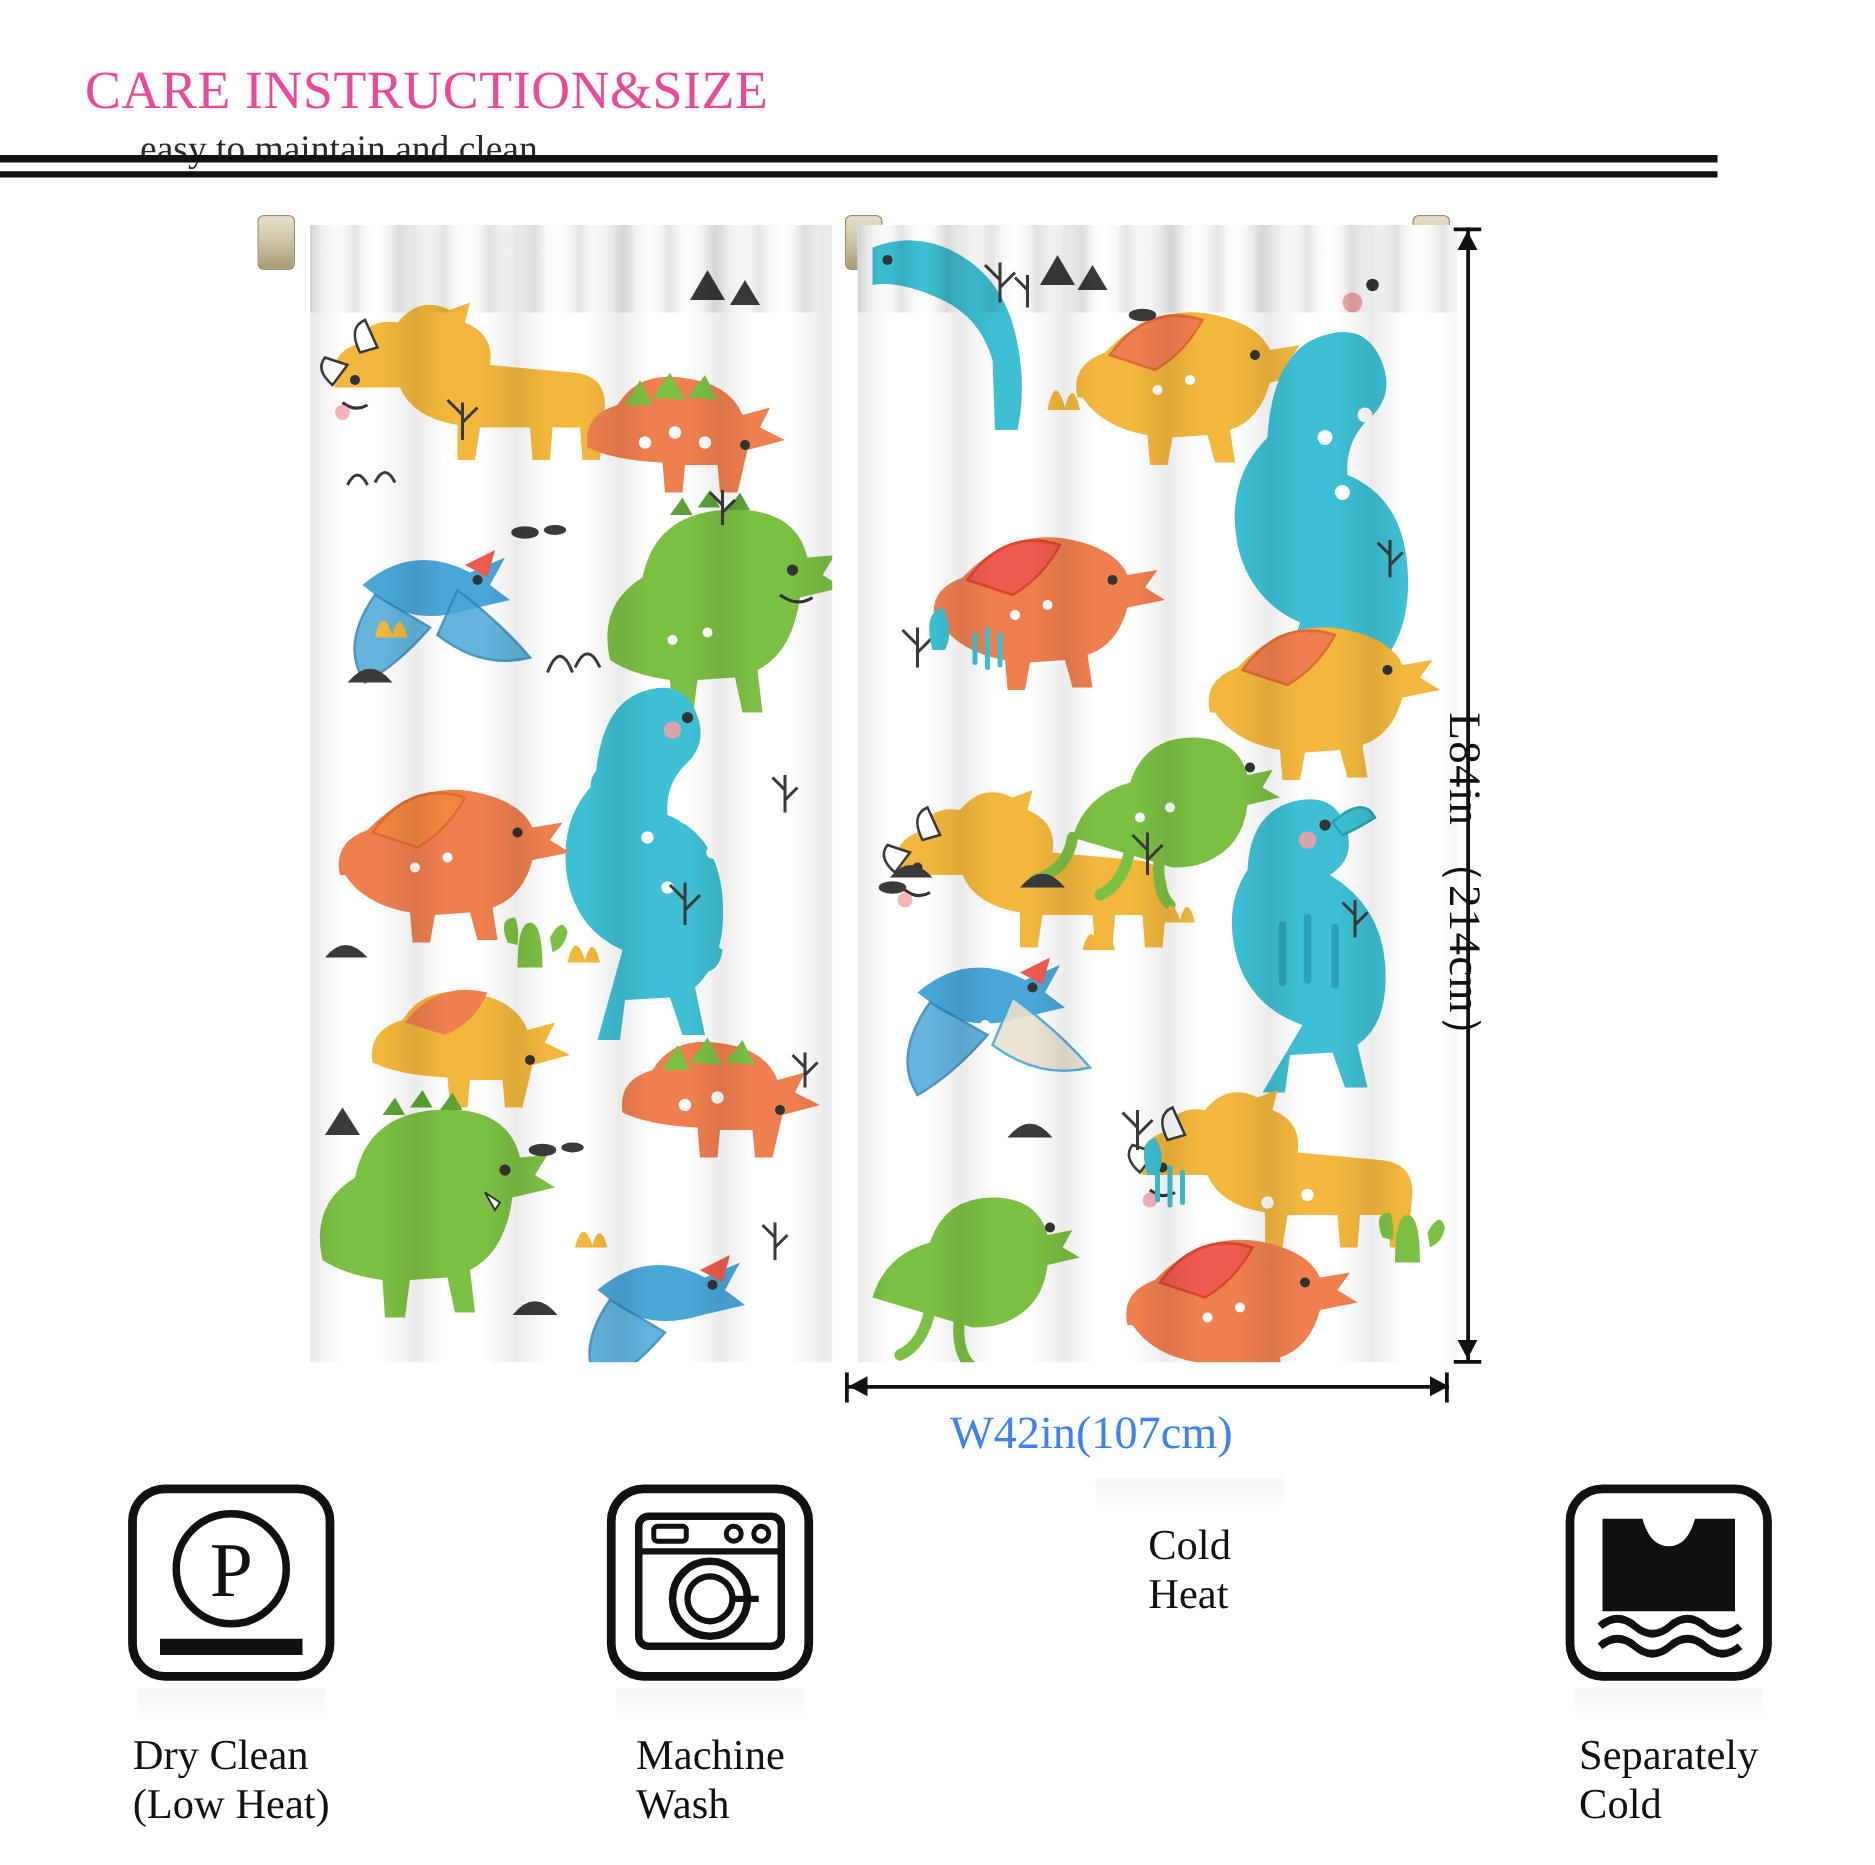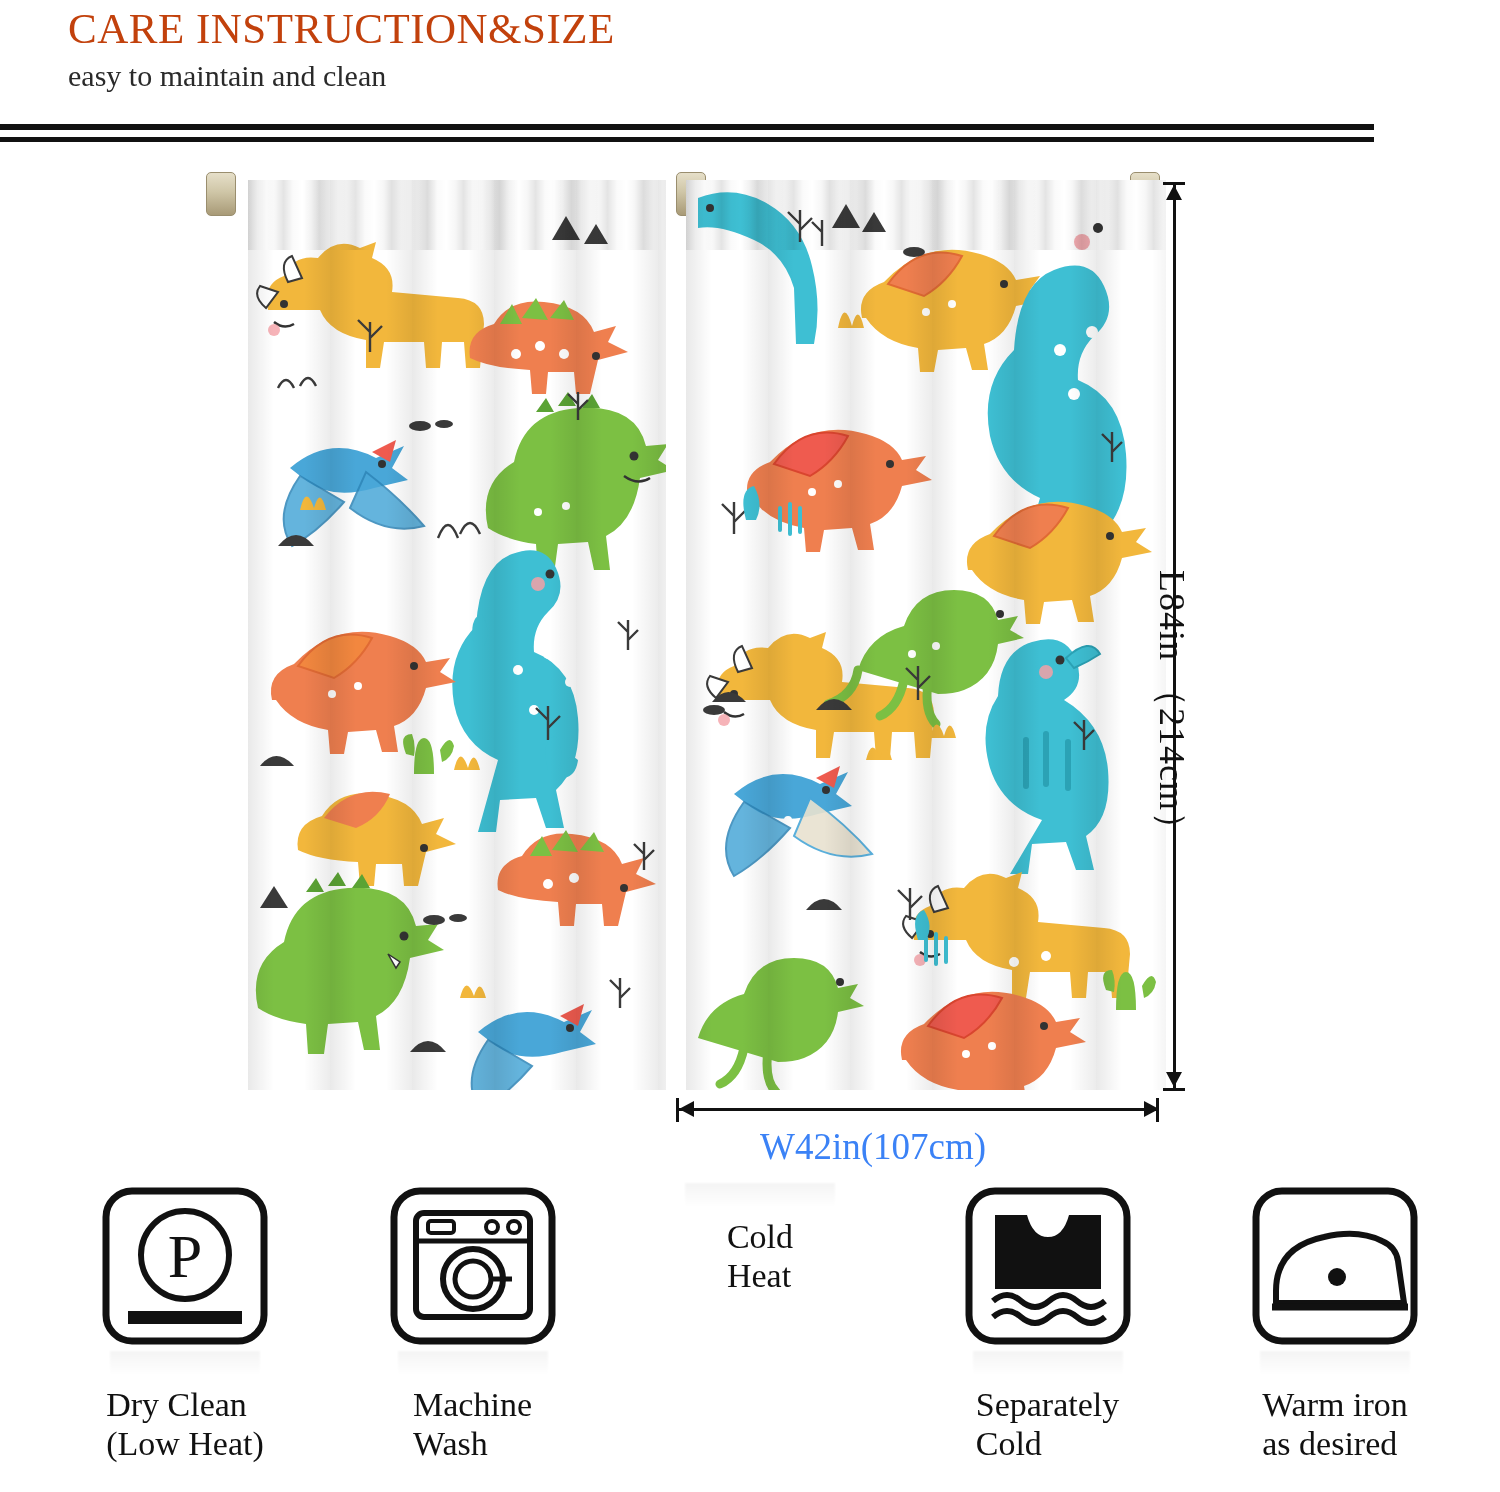--- a/index.html
+++ b/index.html
@@ -19,30 +19,32 @@
   #header {
     position: absolute;
     left: 68px;
     top: 6px;
     width: 1360px;
   }
   #title {
     font-family: "Liberation Serif", serif;
     font-size: 43px;
     letter-spacing: 0.5px;
-    color: #c2410c;
+    color: #ec4899;
     line-height: 1.05;
     white-space: nowrap;
+    margin-top: 44px;
   }
   #subtitle {
     font-family: "Liberation Serif", serif;
     font-size: 30px;
     color: #2a2a2a;
     margin-top: 8px;
     white-space: nowrap;
+    margin-left: 44px;
   }
 
   
   #rule-top {
     position: absolute;
     left: 0px;
     top: 124px;
     width: 1374px;
     height: 6px;
     background: #111111;
@@ -578,27 +580,14 @@
         <path d="M40 30 l32 0 q6 22 21 22 q15 0 21 -22 l32 0 l0 74 l-106 0 z" fill="#111"></path>
         <path d="M38 116 q14 -12 28 0 q14 12 28 0 q14 -12 28 0 q14 12 28 0" fill="none" stroke="#111" stroke-width="6"></path>
         <path d="M38 132 q14 -12 28 0 q14 12 28 0 q14 -12 28 0 q14 12 28 0" fill="none" stroke="#111" stroke-width="6"></path>
       </svg>
     </div>
     <div class="care-reflection"></div>
     <div class="care-label">Separately
 Cold</div>
   </div>
 
-  <div class="care-item">
-    <div class="care-icon-box">
-      <svg width="186" height="168" viewBox="0 0 186 168">
-        <rect x="14" y="6" width="158" height="150" rx="26" fill="none" stroke="#111" stroke-width="7"></rect>
-        <path d="M34 118 l0 -12 q0 -44 48 -54 q34 -8 58 4 q14 6 16 20 l6 42 z" fill="none" stroke="#111" stroke-width="6" stroke-linejoin="round"></path>
-        <line x1="30" y1="122" x2="166" y2="122" stroke="#111" stroke-width="7"></line>
-        <circle cx="95" cy="92" r="9" fill="#111"></circle>
-      </svg>
-    </div>
-    <div class="care-reflection"></div>
-    <div class="care-label">Warm iron
-as desired</div>
-  </div>
 
 </div>
 
 </body></html>

